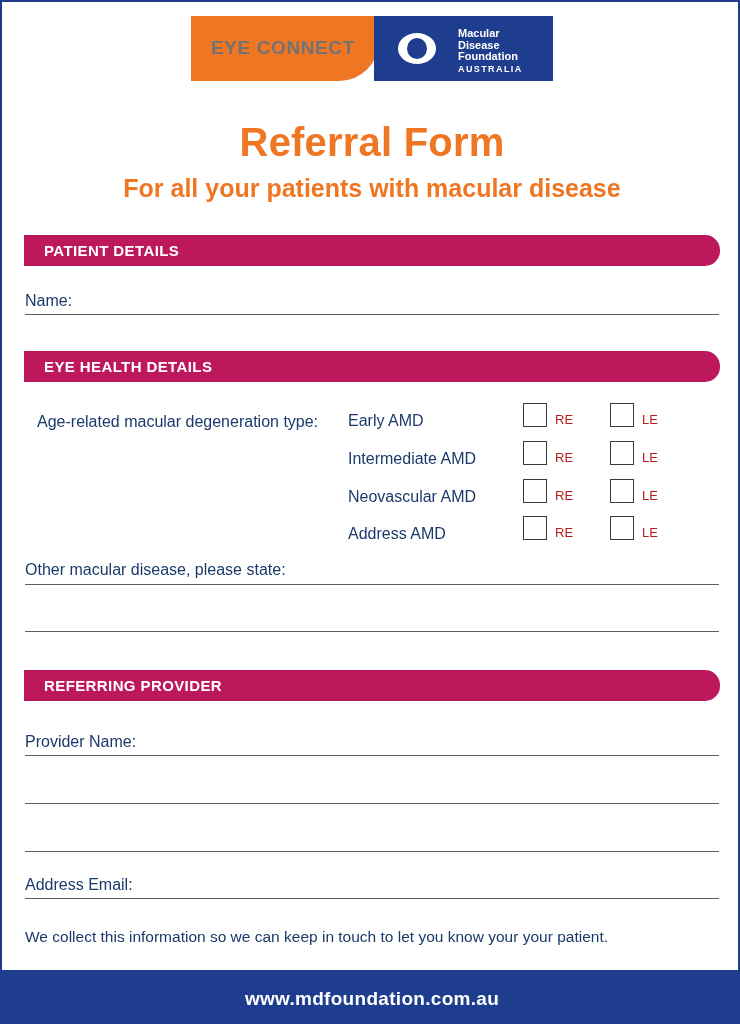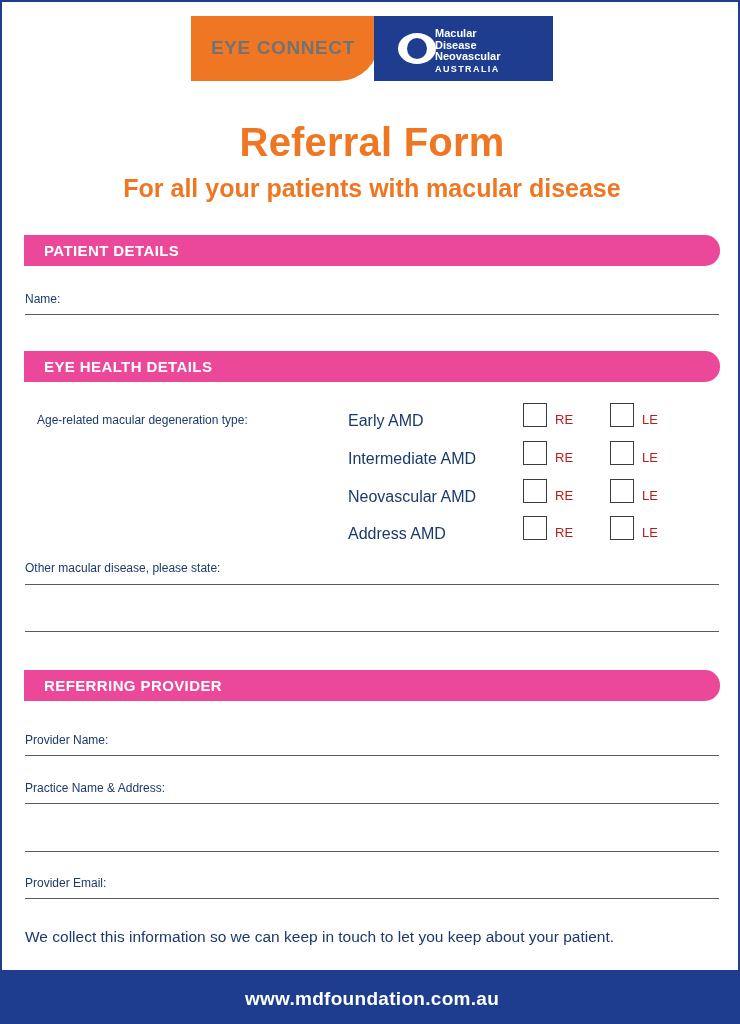--- a/index.html
+++ b/index.html
@@ -73,21 +73,21 @@
     position: absolute;
     left: 216px;
     top: 22px;
     width: 20px;
     height: 21px;
     background: #1f3d8f;
     border-radius: 50%;
   }
   .logo-mdf {
     position: absolute;
-    left: 244px;
+    left: 267px;
     top: 12px;
     color: #ffffff;
     line-height: 11.5px;
     font-size: 11px;
     font-weight: bold;
     font-family: "Liberation Sans", sans-serif;
   }
   .logo-mdf .aus {
     font-size: 9px;
     letter-spacing: 1.4px;
@@ -117,42 +117,42 @@
     font-weight: bold;
     color: #ef7622;
   }
 
   
   .section-bar {
     position: absolute;
     left: 22px;
     width: 696px;
     height: 31px;
-    background: #ec4899;
+    background: #be185d;
     border-radius: 0 15px 15px 0;
   }
   .section-bar span {
     position: absolute;
     left: 20px;
     top: 7px;
     color: #ffffff;
     font-size: 15px;
     font-weight: bold;
     letter-spacing: 0.4px;
   }
 
   
   .rule {
     position: absolute;
     height: 1px;
     background: #5b5b5b;
   }
   .label {
     position: absolute;
-    font-size: 12px;
+    font-size: 16px;
     color: #1b3a6b;
     white-space: nowrap;
   }
   .amd-label {
     position: absolute;
     font-size: 16px;
     color: #1b3a6b;
     white-space: nowrap;
   }
   .checkbox {
@@ -204,21 +204,21 @@
 
   <div class="logo-band">
     <div class="logo-orange"></div>
     <div class="logo-orange-text">EYE CONNECT</div>
     <div class="logo-blue"></div>
     <div class="logo-eye"></div>
     <div class="logo-eye-inner"></div>
     <div class="logo-mdf">
       <span>Macular</span><br>
       <span>Disease</span><br>
-      <span>Neovascular</span>
+      <span>Foundation</span>
       <span class="aus">AUSTRALIA</span>
     </div>
   </div>
 
   <div class="title">Referral Form</div>
   <div class="subtitle">For all your patients with macular disease</div>
 
   <div class="section-bar" style="top:233px;">
     <span>PATIENT DETAILS</span>
   </div>
@@ -260,26 +260,25 @@
   <div class="rule" style="left:23px; top:582px; width:694px;"></div>
   <div class="rule" style="left:23px; top:629px; width:694px;"></div>
 
   <div class="section-bar" style="top:668px;">
     <span>REFERRING PROVIDER</span>
   </div>
 
   <div class="label" style="left:23px; top:731px;">Provider Name:</div>
   <div class="rule" style="left:23px; top:753px; width:694px;"></div>
 
-  <div class="label" style="left:23px; top:779px;">Practice Name &amp; Address:</div>
   <div class="rule" style="left:23px; top:801px; width:694px;"></div>
   <div class="rule" style="left:23px; top:849px; width:694px;"></div>
 
-  <div class="label" style="left:23px; top:874px;">Provider Email:</div>
+  <div class="label" style="left:23px; top:874px;">Address Email:</div>
   <div class="rule" style="left:23px; top:896px; width:694px;"></div>
 
-  <div class="note">We collect this information so we can keep in touch to let you keep about your patient.</div>
+  <div class="note">We collect this information so we can keep in touch to let you know your your patient.</div>
 
   <div class="footer">
     <span>www.mdfoundation.com.au</span>
   </div>
 
 </div>
 
 </body></html>

